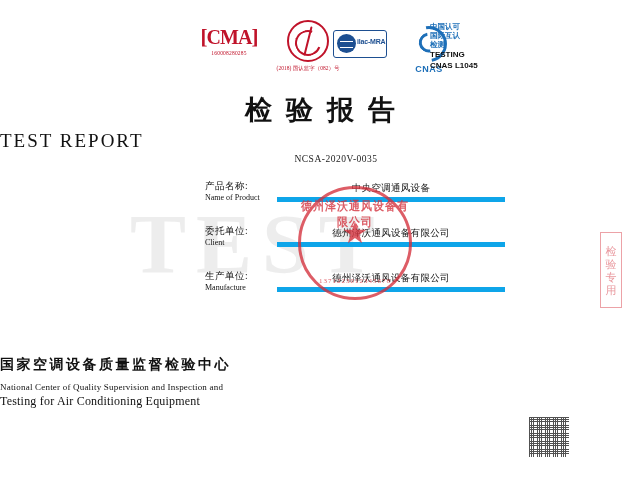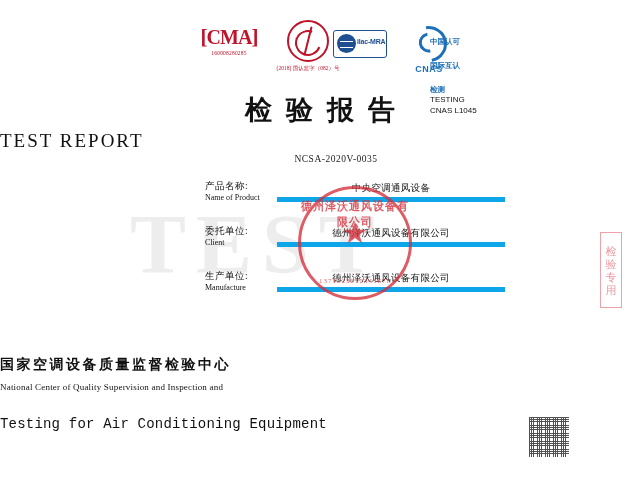--- a/index.html
+++ b/index.html
@@ -189,27 +189,26 @@
     top: 12px;
     width: 110px;
     text-align: left;
   }
   .accred .cn {
     font-family: "Liberation Sans", sans-serif;
     font-size: 7.5px;
     color: #1d6fb8;
     line-height: 9px;
     font-weight: bold;
-    margin-top: 15px;
   }
   .accred .en {
     font-family: "Liberation Sans", sans-serif;
     font-size: 8px;
     color: #111111;
-    font-weight: normal;
+    font-weight: bold;
     line-height: 10px;
     margin-top: 1px;
   }
 
   
   .title-cn {
     position: absolute;
     top: 92px;
     left: 0;
     width: 640px;
@@ -304,25 +303,24 @@
     letter-spacing: 2.5px;
     color: #111111;
   }
   .footer .org-en1 {
     font-size: 9px;
     color: #111111;
     margin-top: 8px;
     letter-spacing: 0.2px;
   }
   .footer .org-en2 {
-    font-size: 14px;
-    color: #111111;
-    margin-top: 24px;
+    font-size: 12px;
+    color: #111111;
+    margin-top: 2px;
     letter-spacing: 0.2px;
-    font-family: Liberation Mono, monospace;
   }
 
   
   .watermark {
     position: absolute;
     top: 196px;
     left: 130px;
     font-family: "Liberation Serif", serif;
     font-size: 84px;
     font-weight: bold;

